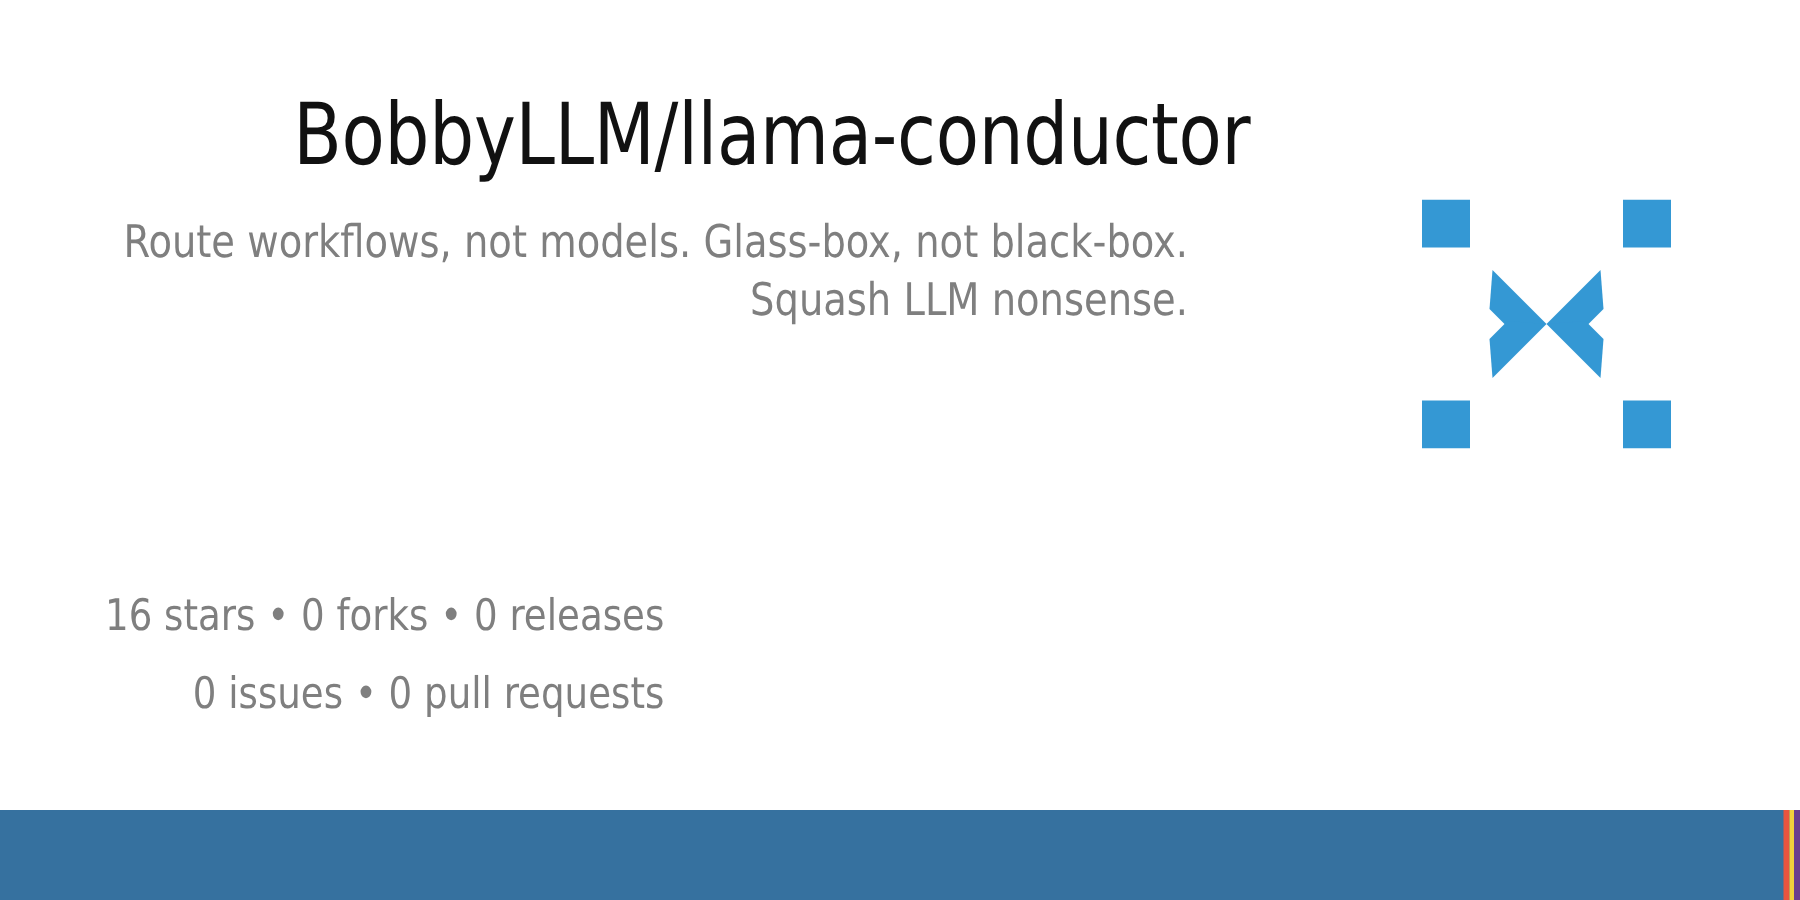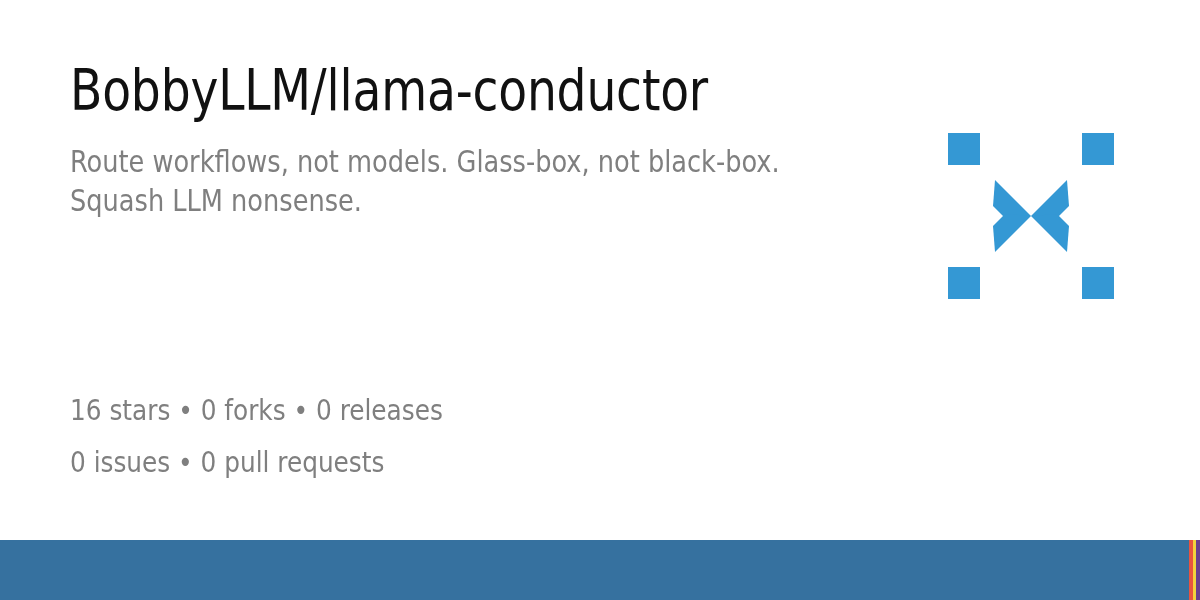--- a/index.html
+++ b/index.html
@@ -14,20 +14,21 @@
     font-family: "DejaVu Sans", sans-serif;
     -webkit-font-smoothing: antialiased;
   }
 
   #card {
     position: relative;
     width: 1200px;
     height: 600px;
     background: #ffffff;
     box-sizing: border-box;
+    text-align: right;
   }
 
   
   #content {
     position: absolute;
     left: 70px;
     top: 60px;
     width: 830px;
   }
 

